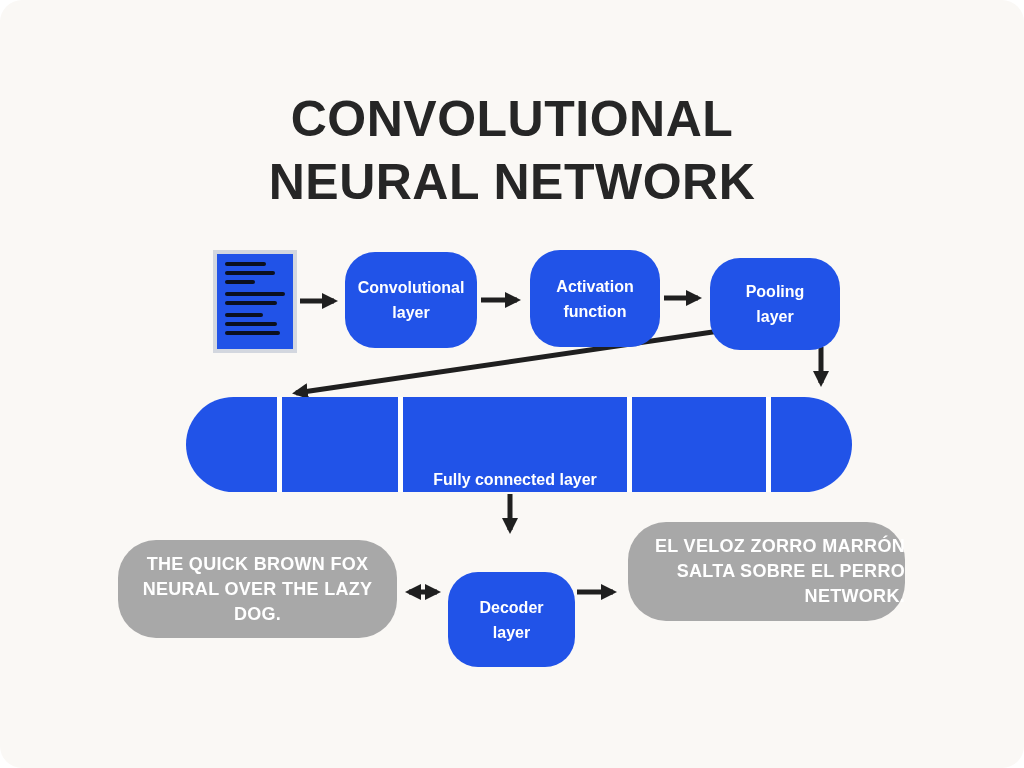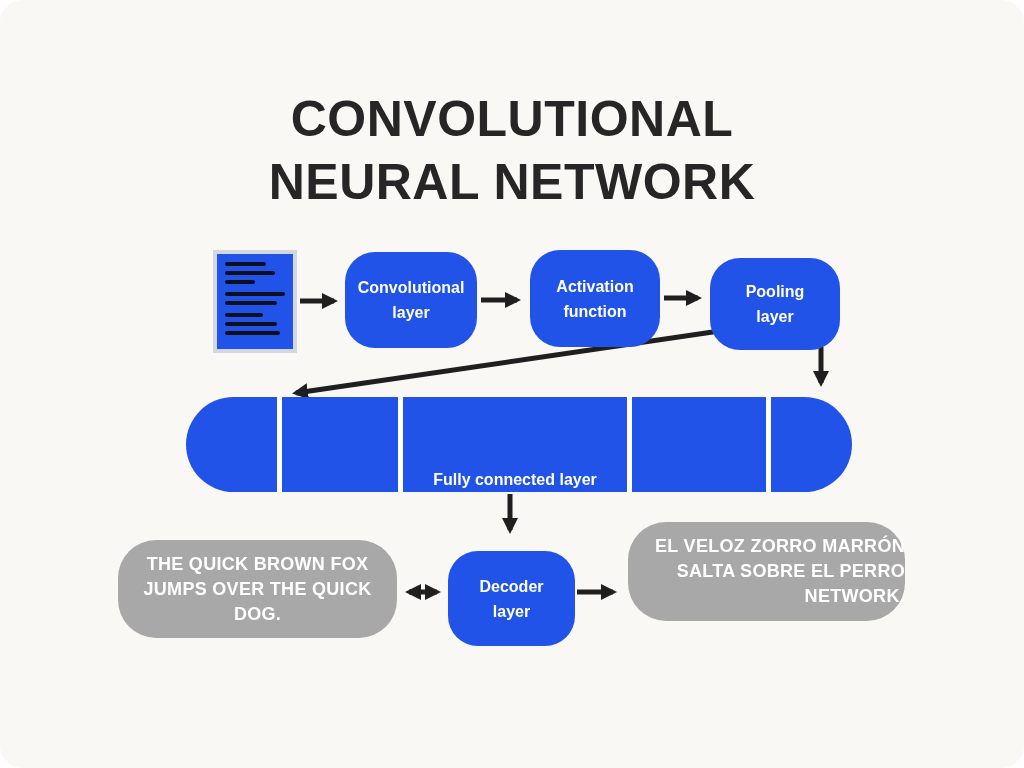--- a/index.html
+++ b/index.html
@@ -70,21 +70,21 @@
     column-gap: 5px;
   }
   .fc-seg { background: #2153E8; height: 95px; }
   .fc-seg-1 { width: 91px; }
   .fc-seg-2 { width: 116px; }
   .fc-seg-3 { width: 224px; display: flex; align-items: flex-end; justify-content: center;
               color: #fff; font-size: 16px; font-weight: bold; line-height: 25px; text-align: center; }
   .fc-seg-4 { width: 134px; }
   .fc-seg-5 { width: 81px; }
 
-  .node-decoder { left: 448px; top: 551px; width: 127px; height: 95px; }
+  .node-decoder { left: 448px; top: 572px; width: 127px; height: 95px; }
 
   .output-box {
     position: absolute; z-index: 2;
     background: #A8A8A8;
     border-radius: 38px;
     display: flex; flex-direction: column; align-items: center; justify-content: center;
     color: #FFFFFF;
     font-size: 18px; font-weight: bold;
     letter-spacing: 0.3px;
     line-height: 25px; text-align: center;
@@ -166,21 +166,21 @@
 
   <div class="node node-decoder">
     <div>
       <span>Decoder</span>
       <span>layer</span>
     </div>
   </div>
 
   <div class="output-box output-english">
     <span>THE QUICK BROWN FOX</span>
-    <span>JUMPS OVER THE QUICK</span>
+    <span>NEURAL OVER THE LAZY</span>
     <span>DOG.</span>
   </div>
 
   <div class="output-box output-spanish">
     <span>EL VELOZ ZORRO MARRÓN</span>
     <span>SALTA SOBRE EL PERRO</span>
     <span>NETWORK.</span>
   </div>
 
 </div>

